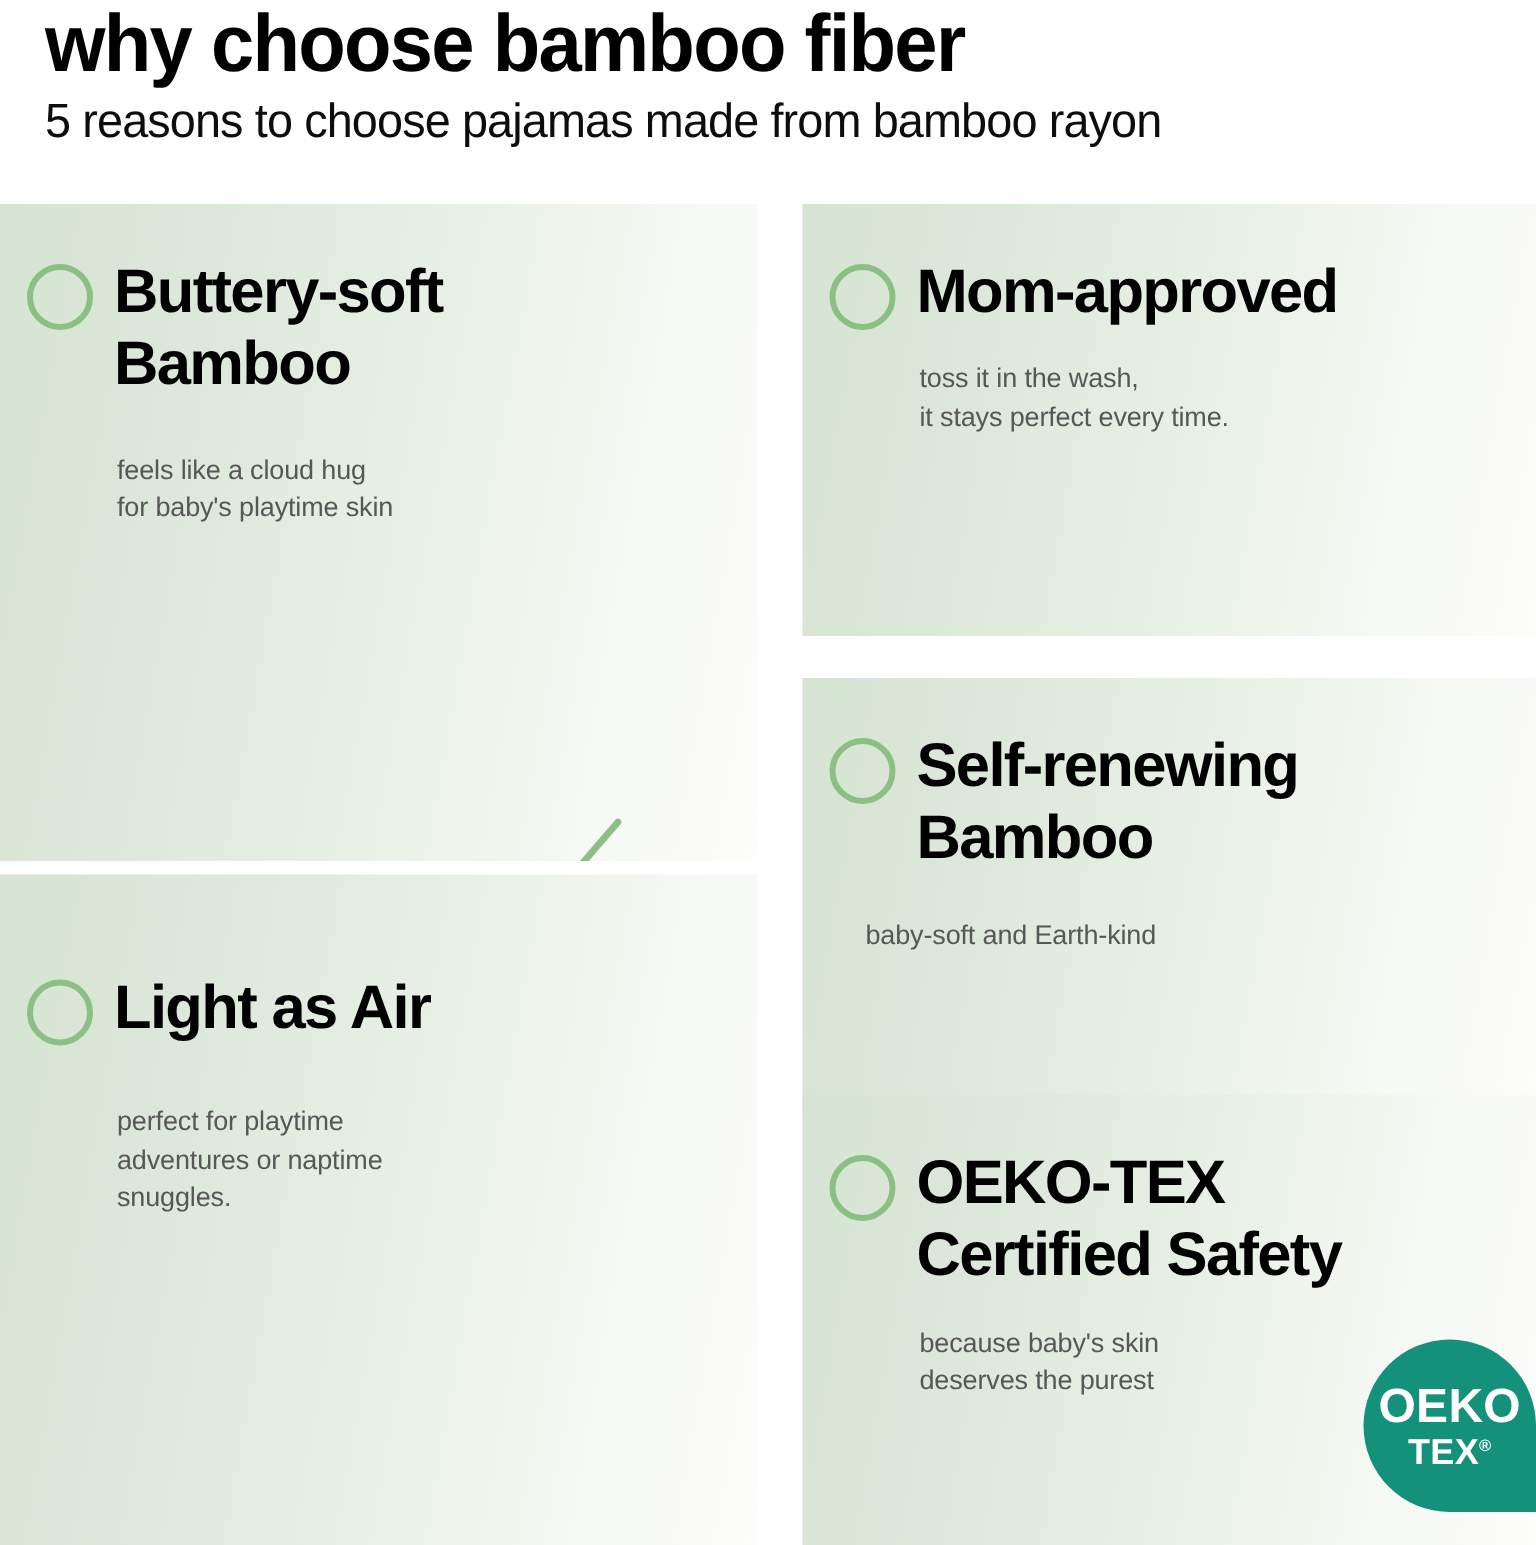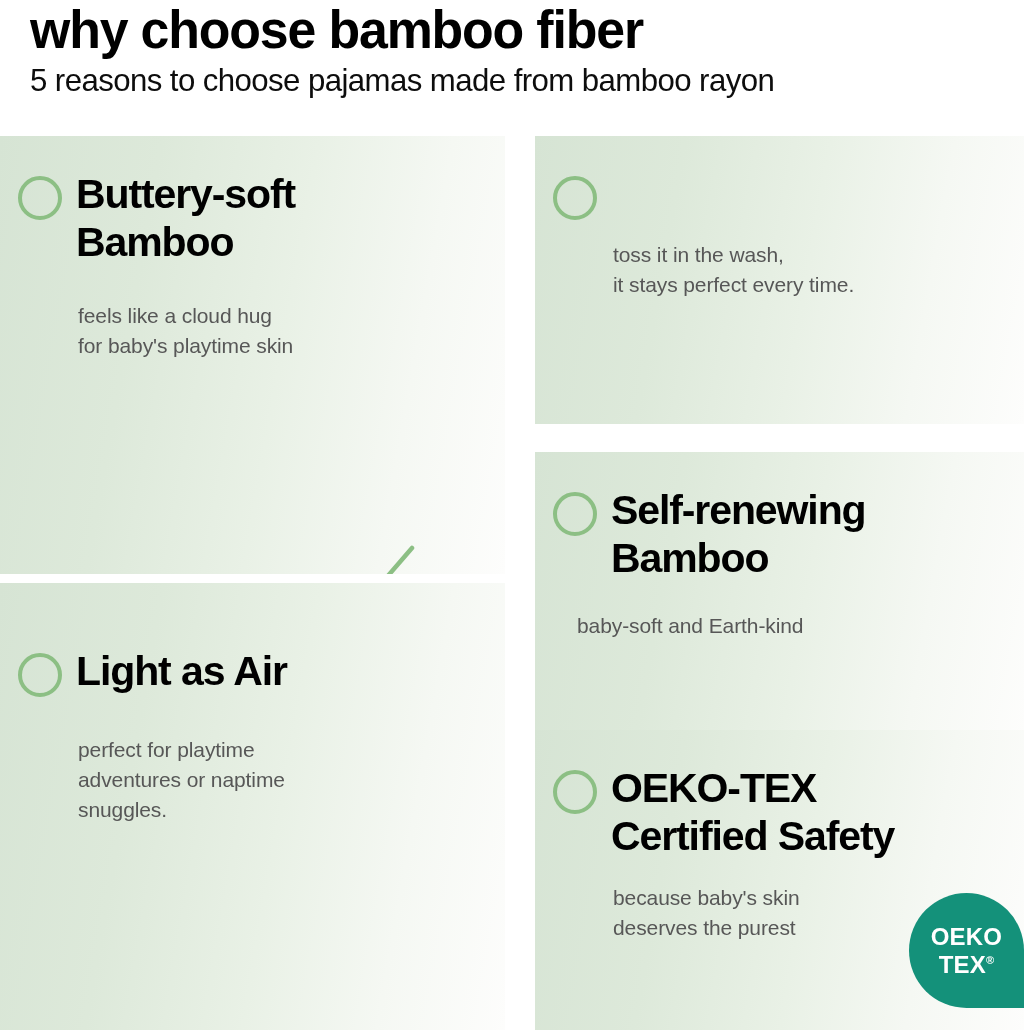--- a/index.html
+++ b/index.html
@@ -71,21 +71,21 @@
   }
   .card-title {
     font-size: 41px;
     font-weight: 700;
     letter-spacing: -1.1px;
     line-height: 1.18;
     color: #000000;
     white-space: pre-line;
   }
   .card-body {
-    font-size: 21px;
+    font-size: 18px;
     font-weight: 400;
     line-height: 1.42;
     letter-spacing: -0.1px;
     color: #575757;
     white-space: pre-line;
   }
 
   
   #card-soft      { left: 0;   top: 136px; width: 505px; height: 438px; padding: 34px 0 16px 18px; }
   #card-light     { left: 0;   top: 583px; width: 505px; height: 447px; padding: 34px 0 0 18px; }
@@ -126,21 +126,21 @@
     height: 115px;
     background: #14917a;
     border-radius: 58px 58px 0 58px;
     display: flex;
     flex-direction: column;
     align-items: center;
     justify-content: center;
     color: #ffffff;
   }
   .oeko-line1 {
-    font-size: 24px;
+    font-size: 32px;
     font-weight: 700;
     letter-spacing: 0.2px;
     line-height: 1.0;
   }
   .oeko-line2 {
     font-size: 24px;
     font-weight: 700;
     letter-spacing: 0.2px;
     line-height: 1.0;
     margin-top: 4px;
@@ -178,20 +178,21 @@
         <path class="ln" d="M30 48 L12 70 C6 77 7 87 15 92 C22 97 31 96 37 89 L57 67"></path>
         <path class="ln" d="M14 62 L4 76 C-1 83 0 92 8 97 C15 101 23 100 28 94 L42 79"></path>
         <path class="ln" d="M2 104 C22 120 54 124 76 108 C96 93 118 86 150 99"></path>
       </svg>
     </div>
   </div>
 
   <div class="card" id="card-mom">
     <div class="card-head">
       <div class="bullet-ring"></div>
+      <div class="card-title">Mom-approved</div>
     </div>
     <div class="card-body">toss it in the wash,
 it stays perfect every time.</div>
 
   </div>
 
   <div class="card" id="card-renew">
     <div class="card-head">
       <div class="bullet-ring"></div>
       <div class="card-title">Self-renewing

